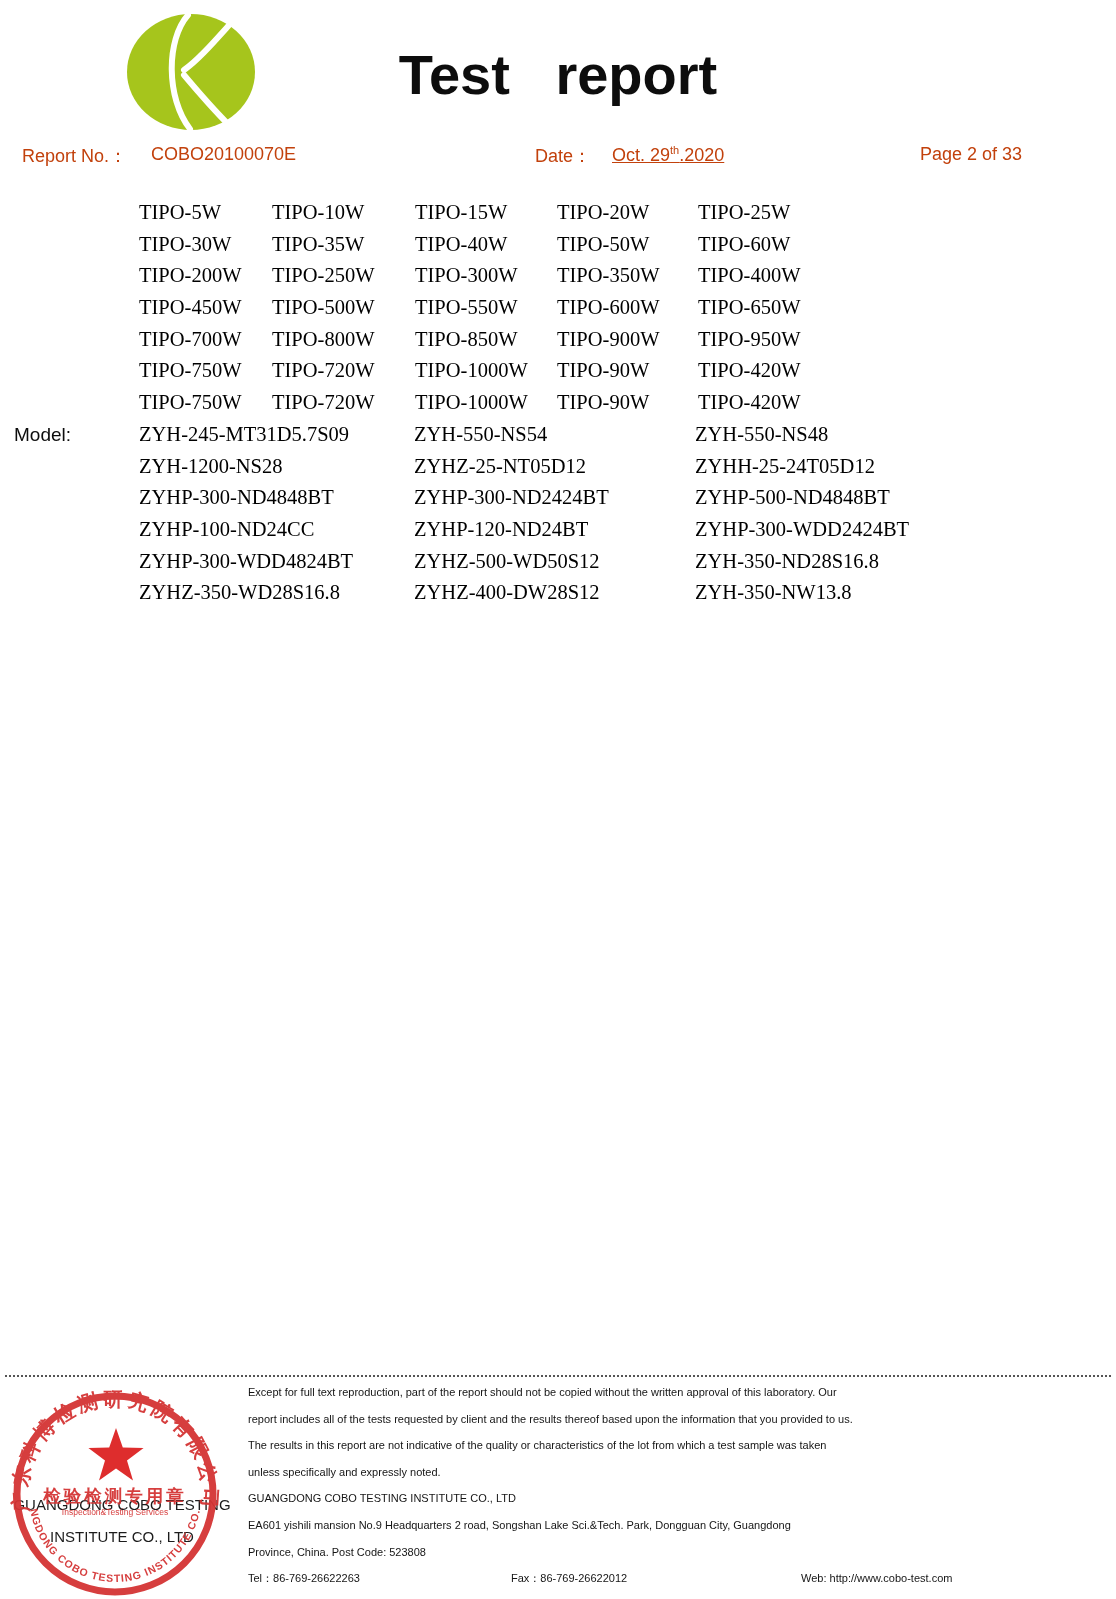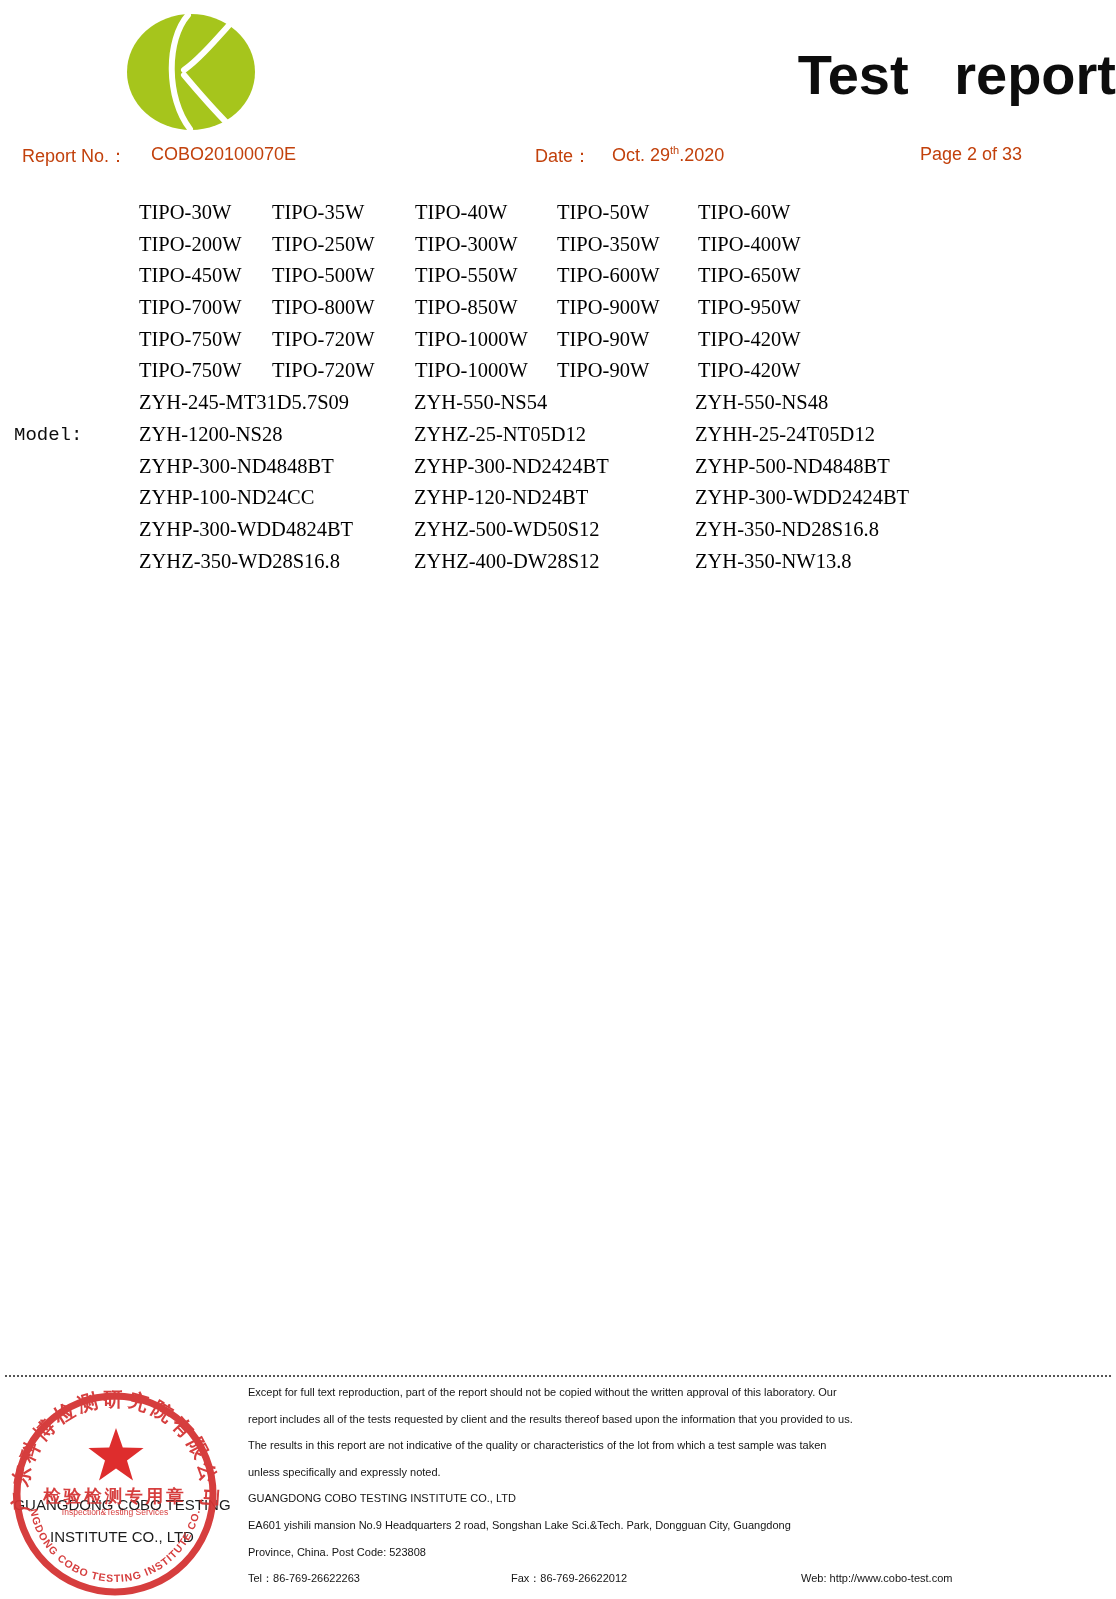--- a/index.html
+++ b/index.html
@@ -4,33 +4,33 @@
 <style>
   html,body{margin:0;padding:0;background:#e9e9e9;}
   .page{
     position:relative;width:1116px;height:1599px;margin:0 auto;
     background:#ffffff;overflow:hidden;color:#111;
     font-family:"Liberation Sans",sans-serif;
   }
   
   .logo{position:absolute;left:124px;top:12px;width:134px;height:120px;}
   .title{
-    position:absolute;left:0;top:42px;width:100%;text-align:right;
+    position:absolute;left:0;top:42px;width:100%;text-align:center;
     font-size:56px;font-weight:bold;word-spacing:30px;letter-spacing:0;
     color:#0d0d0d;white-space:nowrap;
   }
   .meta{position:absolute;top:144px;font-size:18px;color:#c2410c;white-space:nowrap;}
   .meta-report{left:22px;}
   .meta-report-value{left:151px;}
   .meta-date{left:535px;}
-  .meta-date-value{left:612px;}
+  .meta-date-value{left:612px;text-decoration:underline;}
   .meta-date-value sup{font-size:11px;}
   .meta-page{left:920px;}
   
-  .model-label{position:absolute;left:14px;top:424px;font-size:19px;color:#0d0d0d;font-family:Liberation Mono, monospace;}
+  .model-label{position:absolute;left:14px;top:424px;font-size:19px;color:#0d0d0d;}
   .model-rows{
     position:absolute;left:0;top:197px;width:100%;
     font-family:"Liberation Serif",serif;font-size:20.5px;color:#000;
   }
   .model-row{position:relative;height:31.7px;}
   .model-cell{position:absolute;white-space:nowrap;line-height:31.7px;}
   .mc1{left:139px}.mc2{left:272px}.mc3{left:415px}.mc4{left:557px}.mc5{left:698px}
   .zc1{left:139px}.zc2{left:414px}.zc3{left:695px}
   
   .footer-rule{position:absolute;left:5px;top:1375px;width:1106px;border-top:2px dotted #555;}
@@ -63,20 +63,27 @@
 
   <span class="meta meta-report">Report No.：</span>
   <span class="meta meta-report-value">COBO20100070E</span>
   <span class="meta meta-date">Date：</span>
   <span class="meta meta-date-value"><span>Oct. 29</span><sup>th</sup><span>.2020</span></span>
   <span class="meta meta-page">Page 2 of 33</span>
 
   <span class="model-label">Model:</span>
   <div class="model-rows">
     <div>
+        <div class="model-row">
+          <span class="model-cell mc1">TIPO-5W</span>
+          <span class="model-cell mc2">TIPO-10W</span>
+          <span class="model-cell mc3">TIPO-15W</span>
+          <span class="model-cell mc4">TIPO-20W</span>
+          <span class="model-cell mc5">TIPO-25W</span>
+        </div>
         <div class="model-row">
           <span class="model-cell mc1">TIPO-30W</span>
           <span class="model-cell mc2">TIPO-35W</span>
           <span class="model-cell mc3">TIPO-40W</span>
           <span class="model-cell mc4">TIPO-50W</span>
           <span class="model-cell mc5">TIPO-60W</span>
         </div>
         <div class="model-row">
           <span class="model-cell mc1">TIPO-200W</span>
           <span class="model-cell mc2">TIPO-250W</span>

